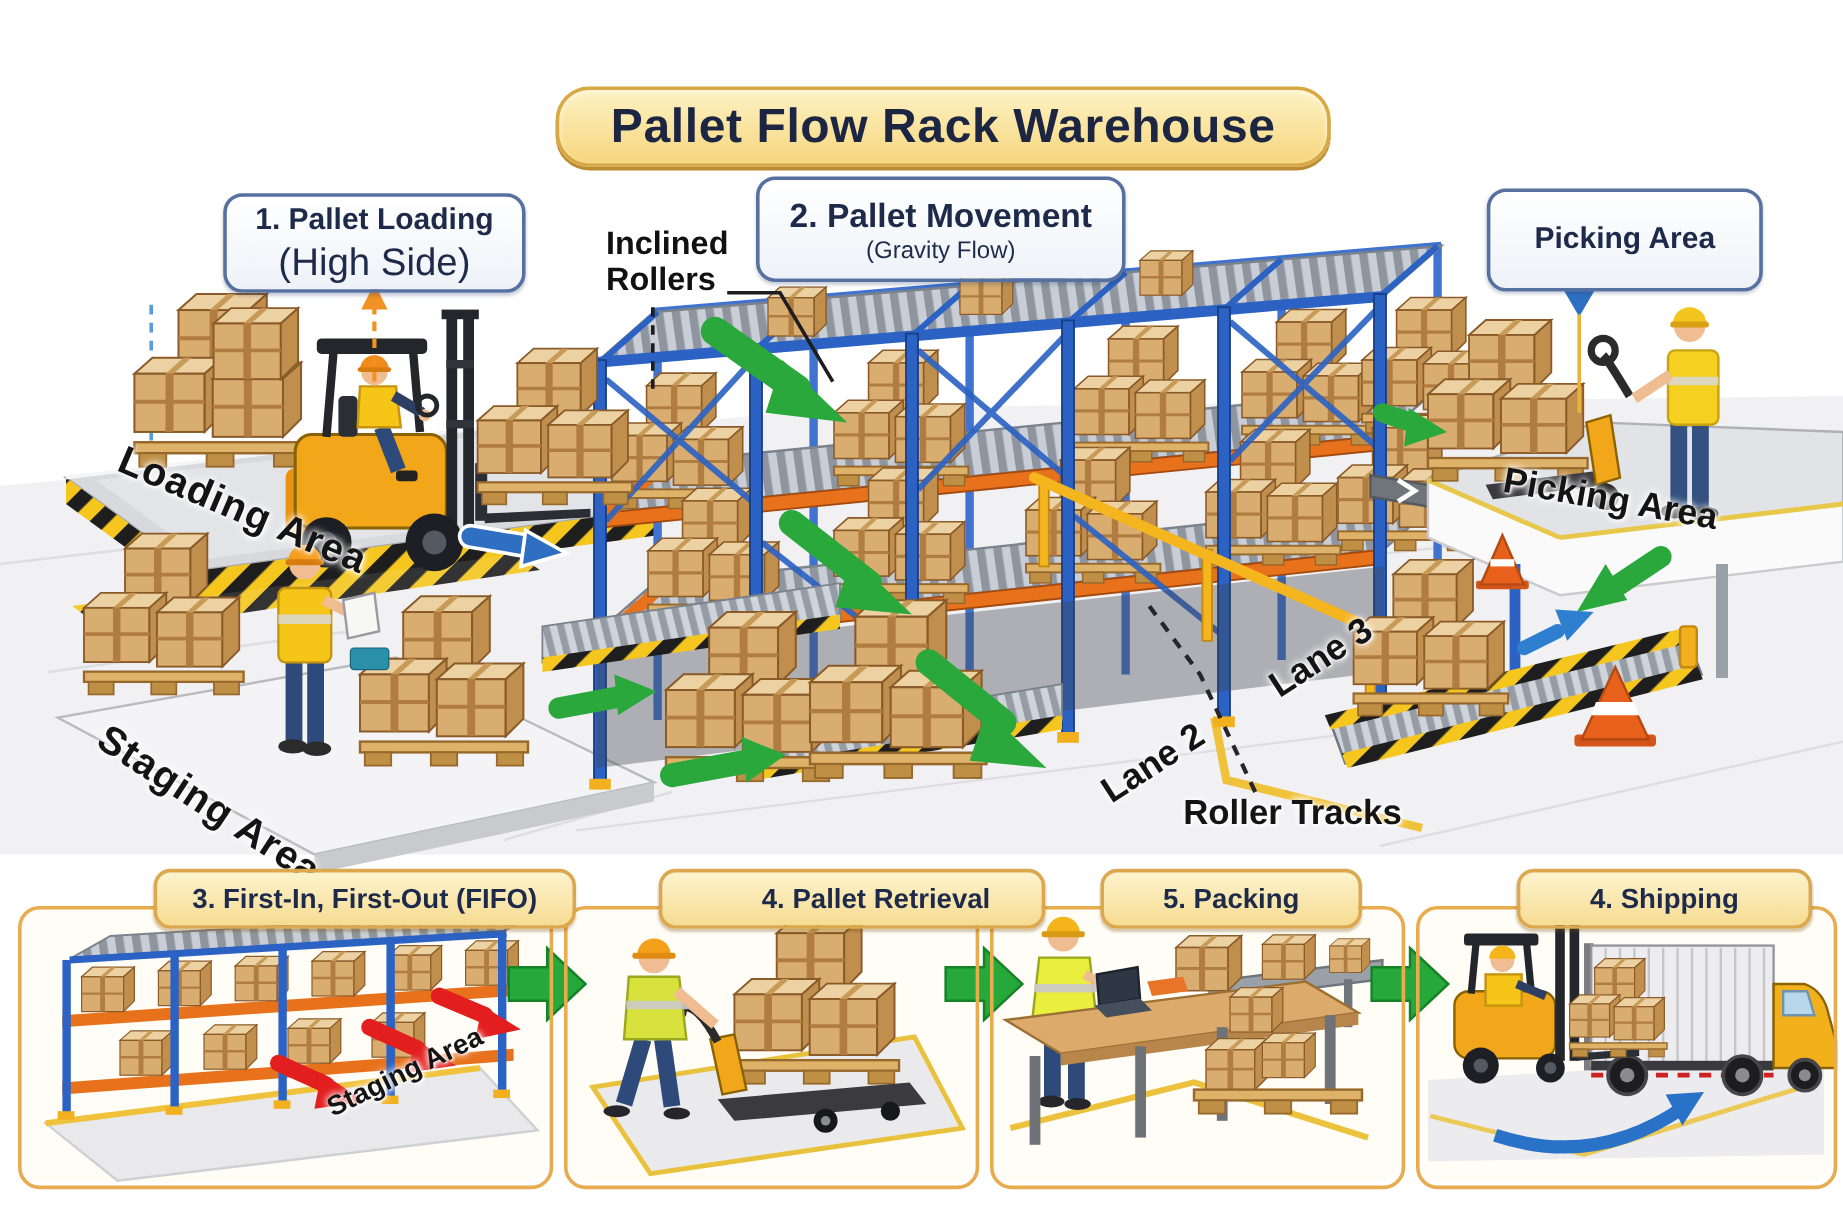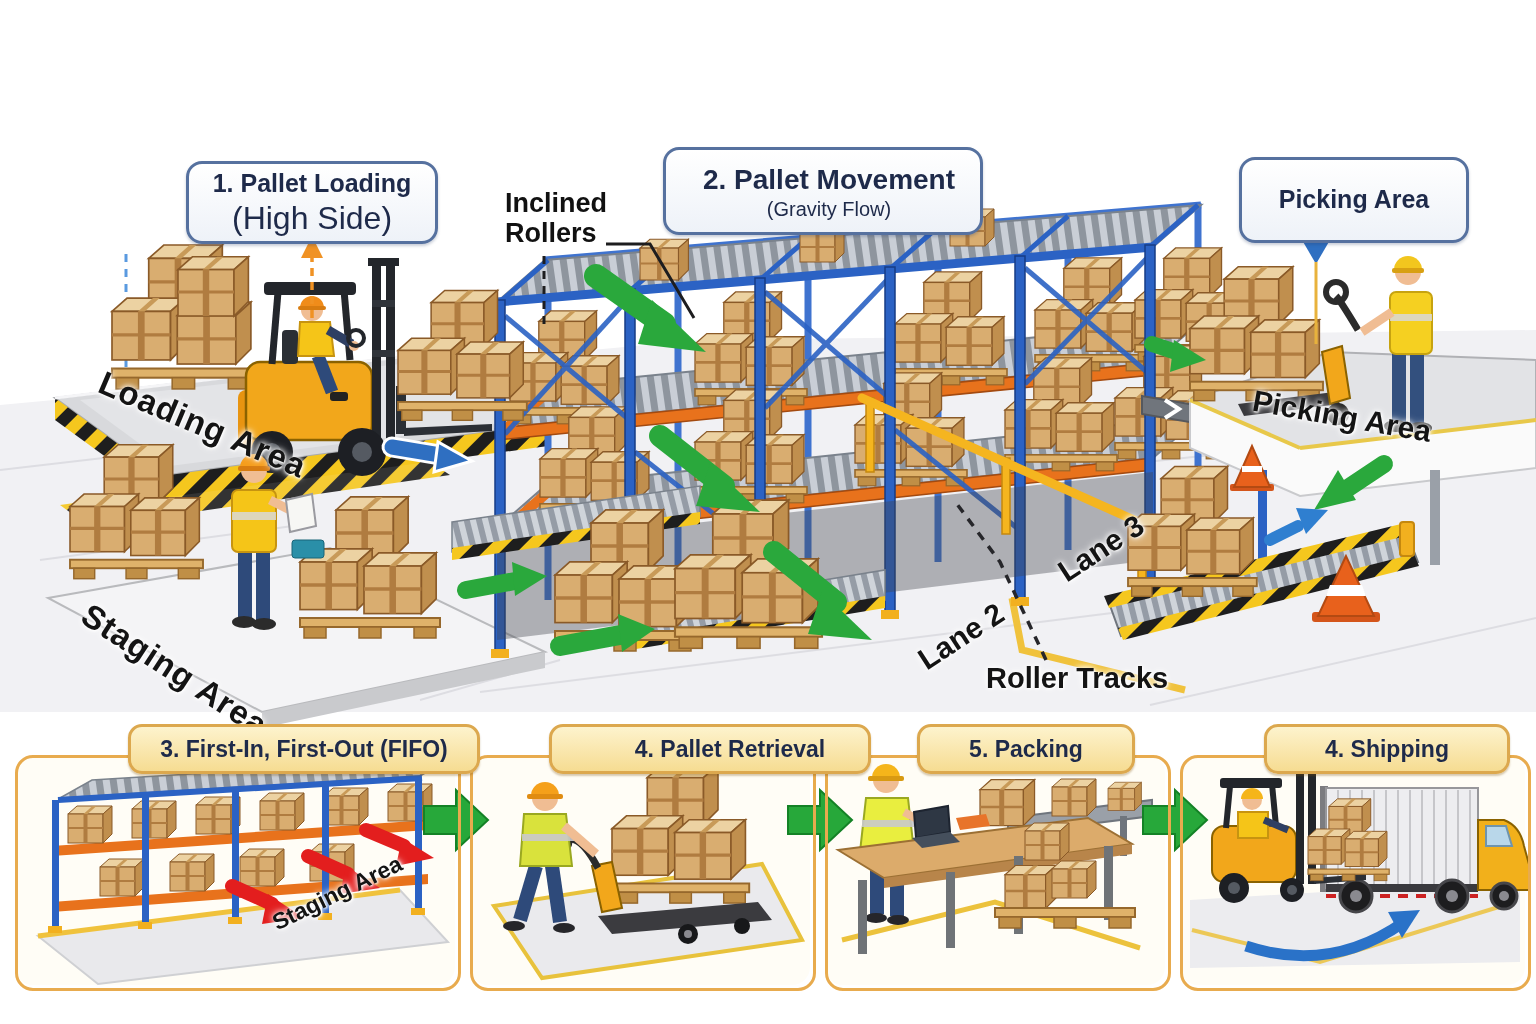--- a/index.html
+++ b/index.html
@@ -12,21 +12,21 @@
     box-shadow:0 3px 0 #bb8c32, inset 0 2px 4px #fff8e0;
     display:flex;align-items:center;justify-content:center;
     font-size:40px;font-weight:700;color:#1c2642;letter-spacing:.5px;}
   .callout{position:absolute;background:linear-gradient(180deg,#ffffff,#eef2f8);
     border:3px solid #56719f;border-radius:16px;color:#1e2a4a;text-align:center;
     display:flex;flex-direction:column;justify-content:center;
     box-shadow:0 2px 3px rgba(40,60,100,.25);}
   .callout .t{font-weight:700;font-size:25px;line-height:1.25;}
   .callout .s{font-weight:400;font-size:32px;line-height:1.2;}
   .c1{left:186px;top:161px;width:246px;height:77px;text-align:center;}
-  .c2{left:663px;top:147px;width:302px;height:82px;padding-left:12px;}
+  .c2{left:630px;top:147px;width:302px;height:82px;}
   .c2 .t{font-size:28px;} .c2 .s{font-size:20px;}
   .c3{left:1239px;top:157px;width:224px;height:80px;}
   .lbl{position:absolute;font-weight:700;color:#141414;white-space:nowrap;
     text-shadow:0 0 5px #fff,0 0 8px #fff,1px 1px 2px #fff;}
   .lbl-loading{left:108px;top:364px;font-size:33px;transform:rotate(23deg);transform-origin:0 0;letter-spacing:1px;}
   .lbl-staging{left:95px;top:596px;font-size:33px;transform:rotate(33deg);transform-origin:0 0;letter-spacing:1px;}
   .lbl-picking{left:1256px;top:384px;font-size:30px;transform:rotate(10deg);transform-origin:0 0;}
   .lbl-lane2{left:912px;top:648px;font-size:30px;transform:rotate(-33deg);transform-origin:0 0;}
   .lbl-lane3{left:1052px;top:560px;font-size:30px;transform:rotate(-33deg);transform-origin:0 0;}
   .lbl-rollertracks{left:986px;top:662px;font-size:29px;}
@@ -527,20 +527,23 @@
     </g>
   </g>
 
   <g fill="#27a83a" stroke="#148226" stroke-width="2">
     <polygon points="424,806 456,806 456,790 488,820 456,850 456,834 424,834"></polygon>
     <polygon points="788,806 820,806 820,790 852,820 820,850 820,834 788,834"></polygon>
     <polygon points="1143,806 1175,806 1175,790 1207,820 1175,850 1175,834 1143,834"></polygon>
   </g>
 </svg>
 
+<div class="title-banner">
+  <span>Pallet Flow Rack Warehouse</span>
+</div>
 
 <div class="callout c1">
   <div class="t">1. Pallet Loading</div>
   <div class="s">(High Side)</div>
 </div>
 <div class="callout c2">
   <div class="t">2. Pallet Movement</div>
   <div class="s">(Gravity Flow)</div>
 </div>
 <div class="callout c3">

